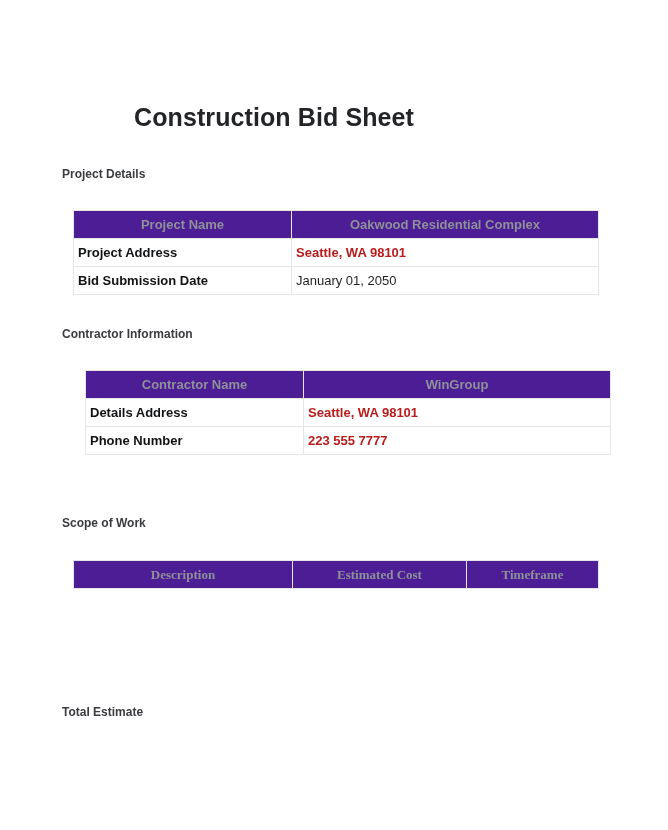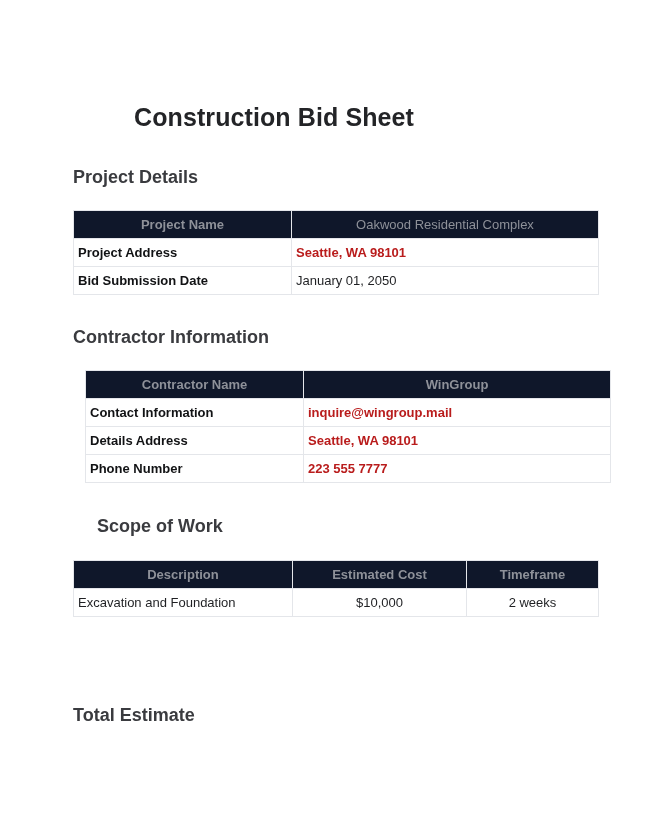--- a/index.html
+++ b/index.html
@@ -1,22 +1,22 @@
 <!DOCTYPE html>
 <html><head>
 <meta charset="utf-8">
 <style>
   html, body { margin: 0; padding: 0; background: #ffffff; }
   body { width: 668px; height: 830px; position: relative; font-family: "Liberation Sans", sans-serif; color: #1f2023; overflow: hidden; }
   .title { position: absolute; top: 103px; left: 0; width: 548px; text-align: center; font-size: 25px; font-weight: bold; color: #232427; letter-spacing: 0.1px; margin: 0; }
-  .section-heading { position: absolute; left: 73px; font-size: 18px; font-weight: bold; color: #3a3b3f; margin: 0; }
+  .section-heading { position: absolute; left: 62px; font-size: 12px; font-weight: bold; color: #3a3b3f; margin: 0; }
   table { position: absolute; left: 73px; width: 525px; border-collapse: collapse; font-size: 13px; table-layout: fixed; }
   td, th { border: 1px solid #e4e6ea; height: 28px; padding: 0 4px; box-sizing: border-box; }
-  th { background: #0f172a; color: #8e9199; font-weight: bold; text-align: center; }
-  th.light { font-weight: normal; }
+  th { background: #4c1d95; color: #8e9199; font-weight: bold; text-align: center; }
+  th.light { font-weight: bold; }
   td.label { font-weight: bold; color: #111214; }
   td.val-bold { font-weight: bold; color: #b91c1c; }
   td.val { color: #1f2023; }
   td.center { text-align: center; }
 </style>
 </head>
 <body>
 
 <h1 class="title">Construction Bid Sheet</h1>
 
@@ -49,49 +49,40 @@
   <colgroup>
       <col style="width:218px">
       <col style="width:307px">
     </colgroup>
   <tbody>
       <tr>
     <th>Contractor Name</th>
     <th>WinGroup</th>
   </tr>
   <tr>
-    <td class="label">Contact Information</td>
-    <td class="val-bold">inquire@wingroup.mail</td>
-  </tr>
-  <tr>
     <td class="label">Details Address</td>
     <td class="val-bold">Seattle, WA 98101</td>
   </tr>
   <tr>
     <td class="label">Phone Number</td>
     <td class="val-bold">223 555 7777</td>
   </tr>
 </tbody>
   </table>
 
-<h2 class="section-heading" style="top:516px;margin-left:24px;">Scope of Work</h2>
+<h2 class="section-heading" style="top:516px;">Scope of Work</h2>
 
-<table style="top:560px;">
+<table style="top:560px;font-family:Liberation Serif, serif;">
   <colgroup>
       <col style="width:219px">
       <col style="width:174px">
       <col style="width:132px">
     </colgroup>
   <tbody>
       <tr>
     <th>Description</th>
     <th>Estimated Cost</th>
     <th>Timeframe</th>
   </tr>
-  <tr>
-    <td class="val">Excavation and Foundation</td>
-    <td class="val center">$10,000</td>
-    <td class="val center">2 weeks</td>
-  </tr>
 </tbody>
   </table>
 
 <h2 class="section-heading" style="top:705px;">Total Estimate</h2>
 
 </body></html>

